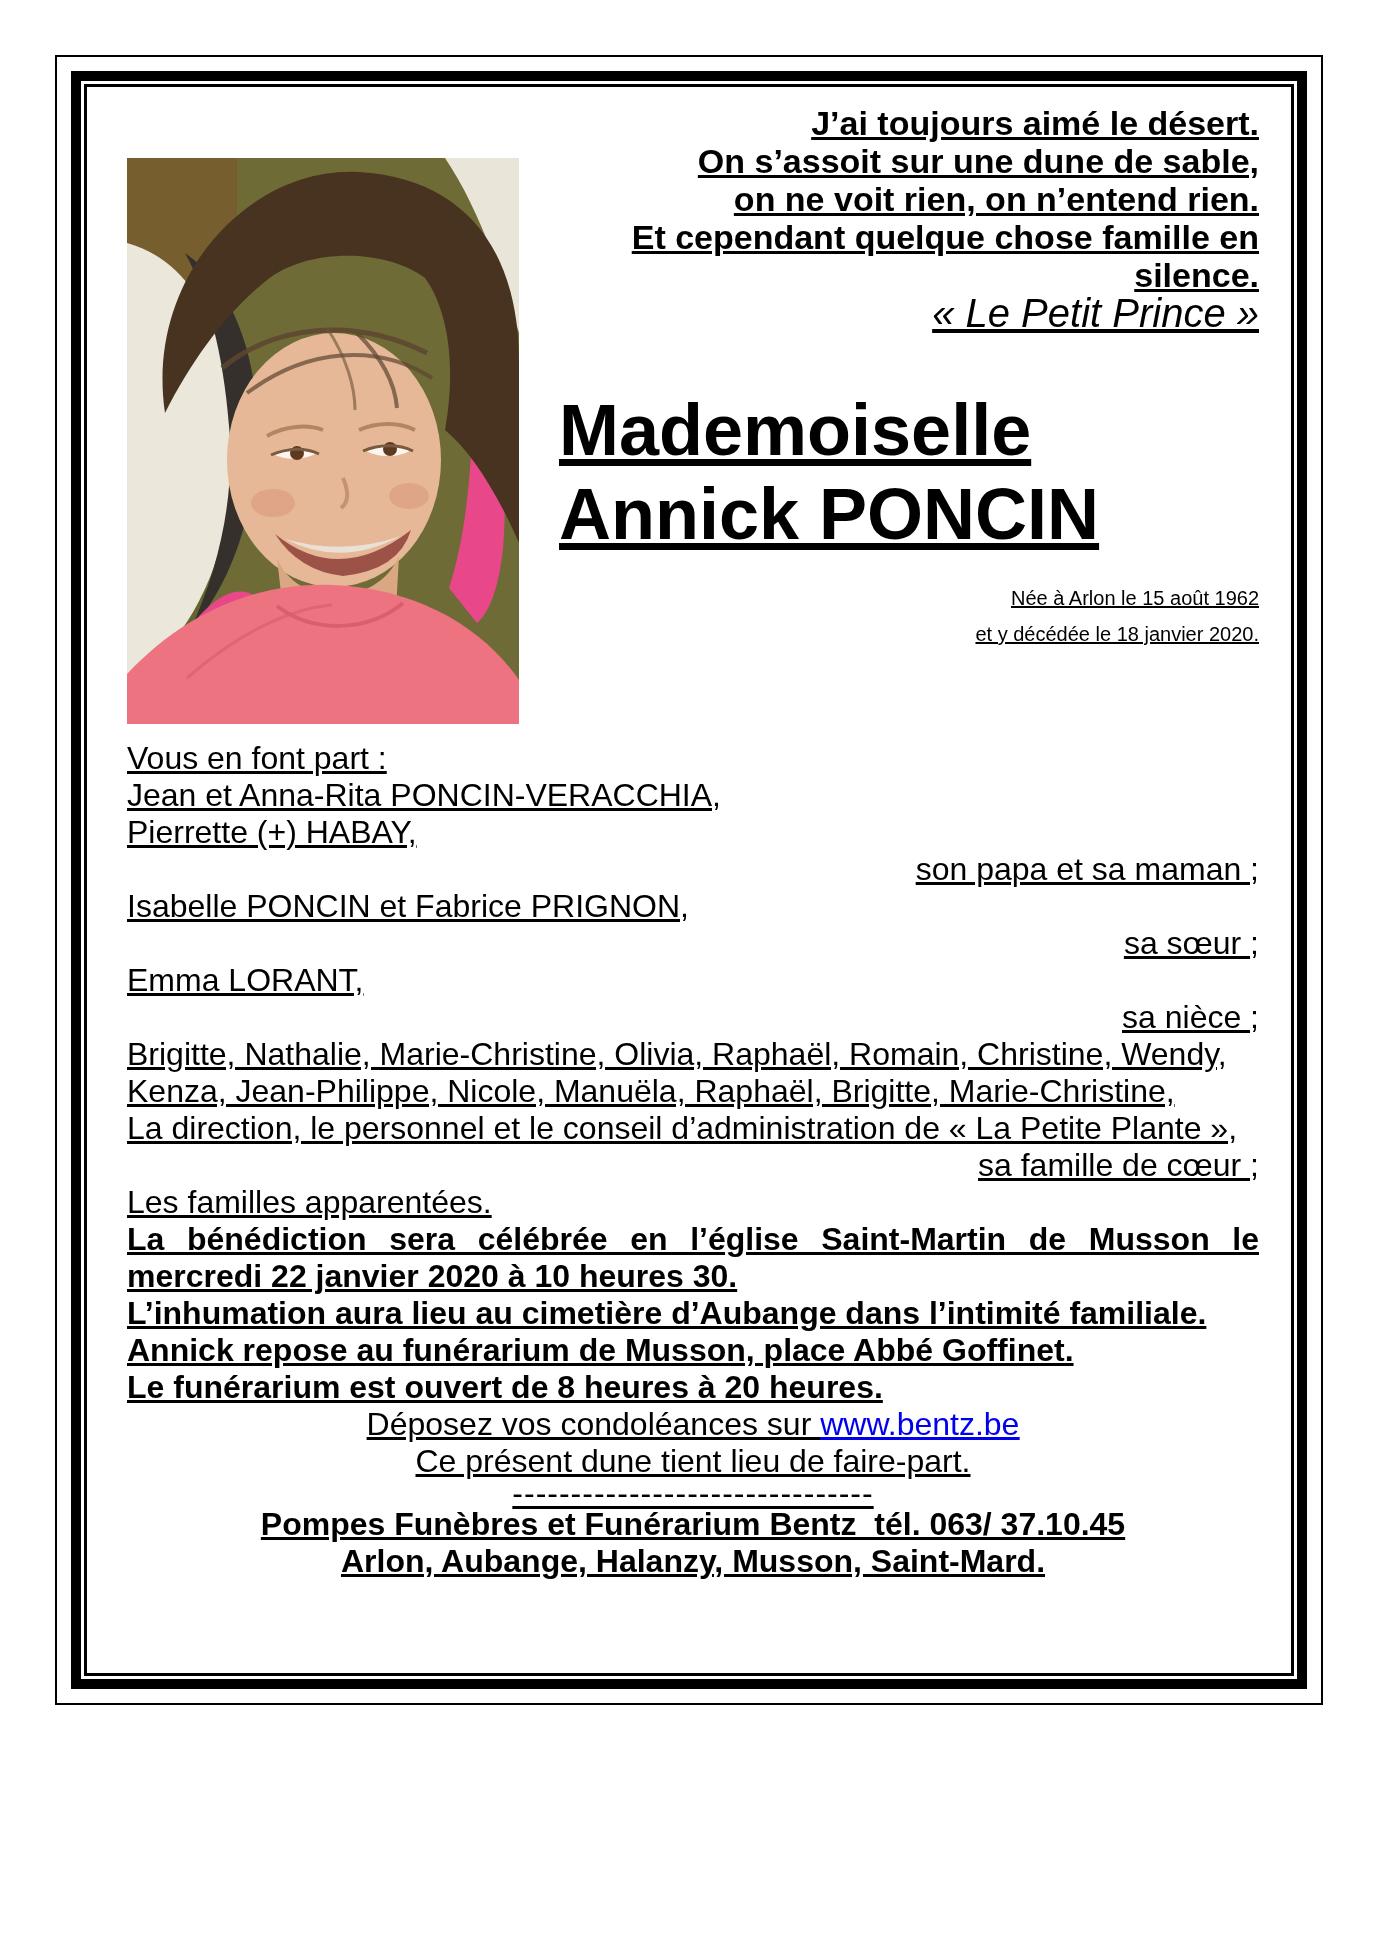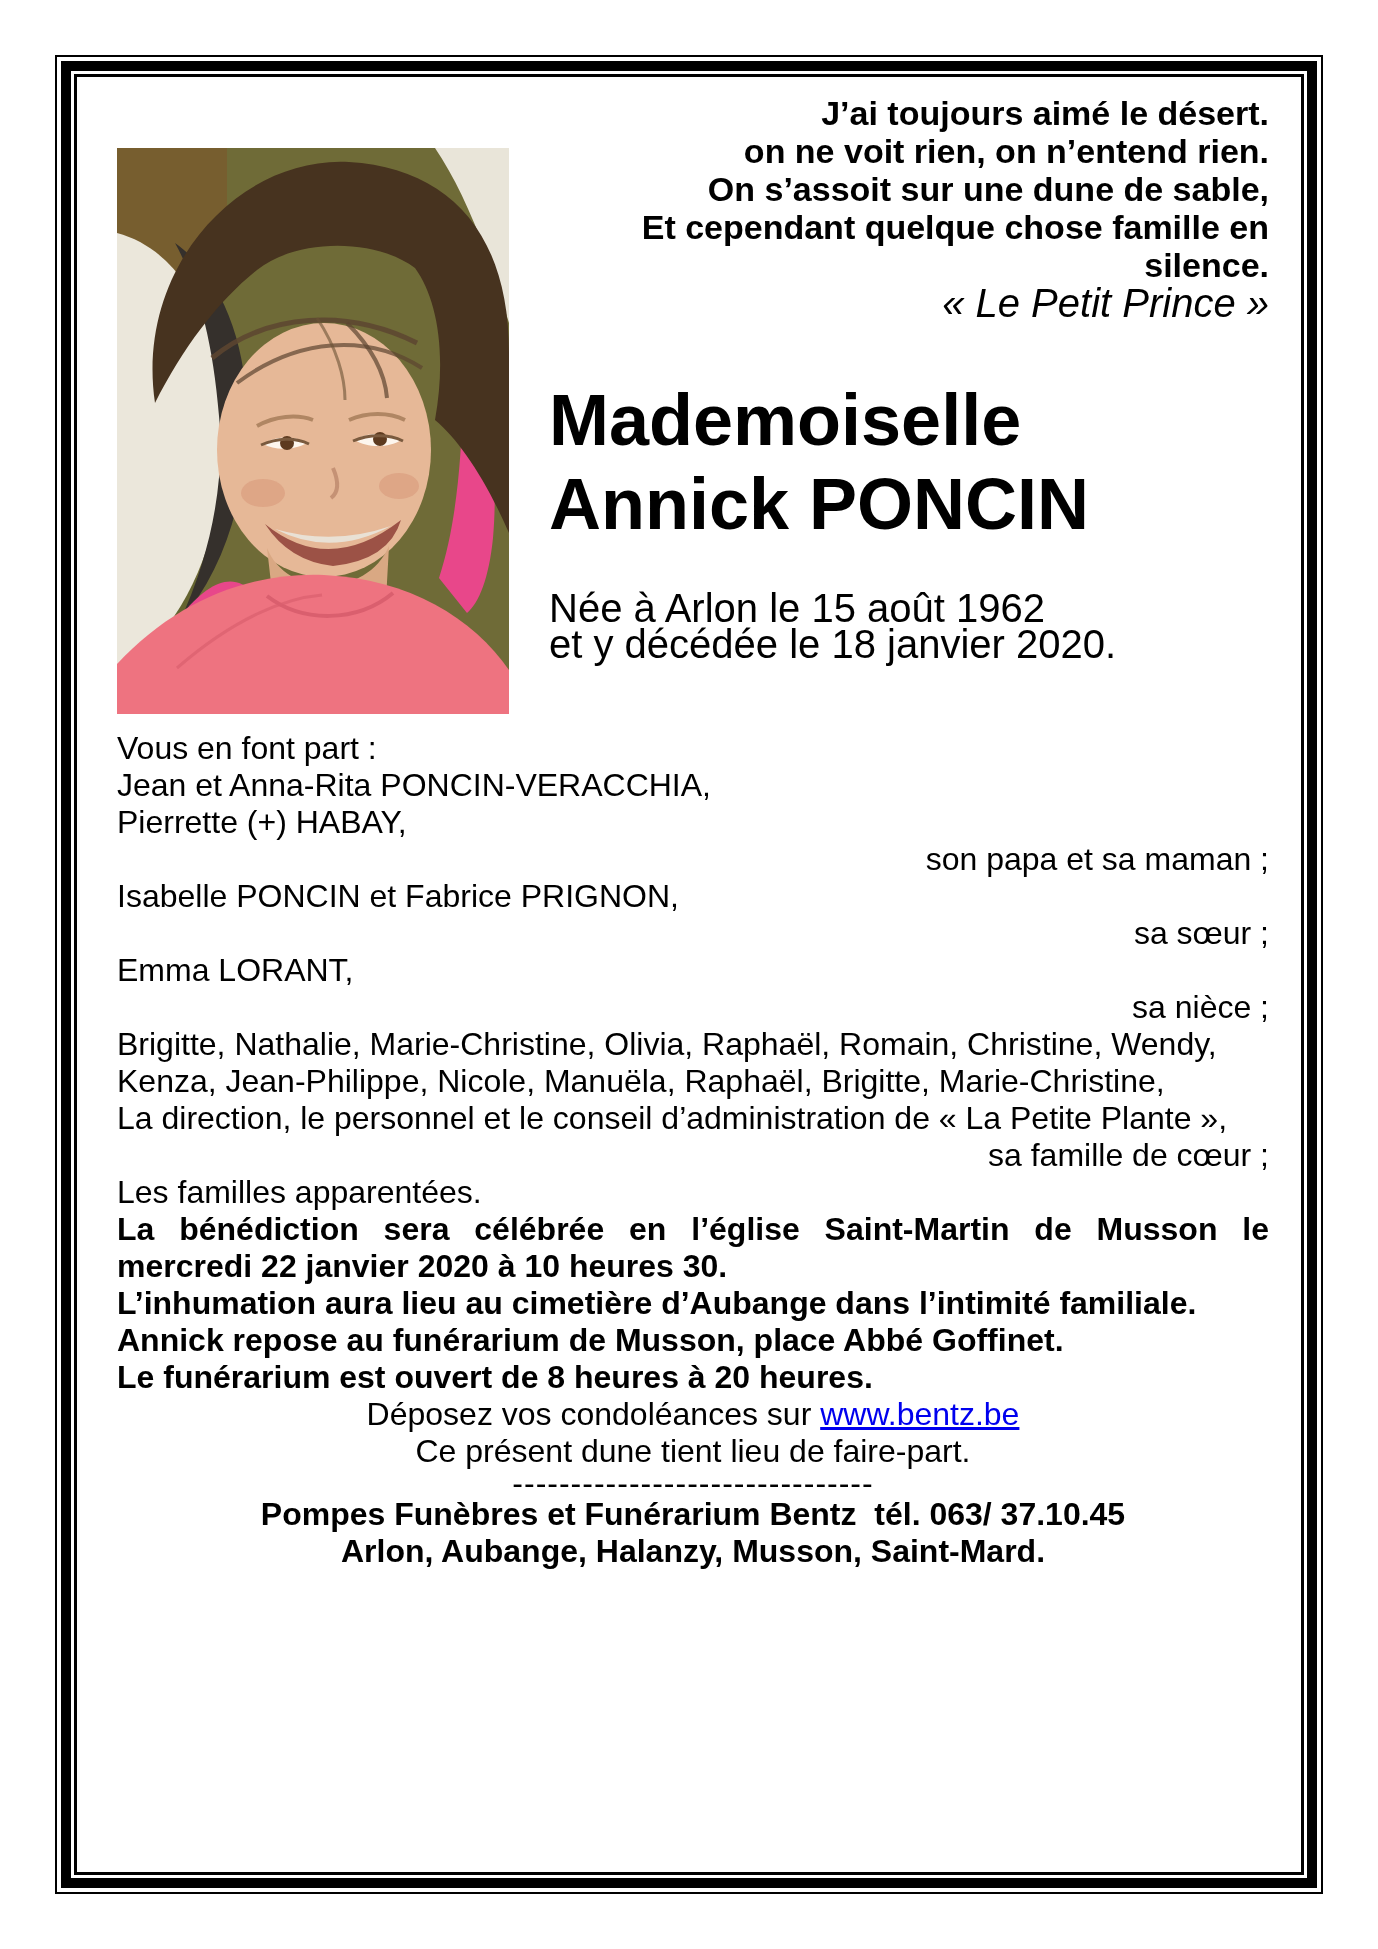--- a/index.html
+++ b/index.html
@@ -8,24 +8,25 @@
     width: 1378px;
     height: 1949px;
     background: #ffffff;
     font-family: "Liberation Sans", sans-serif;
     color: #000000;
   }
   
   .frame-outer {
     position: absolute;
     top: 55px; left: 55px;
-    width: 1268px; height: 1839px;
+    width: 1268px; height: 1650px;
     box-sizing: border-box;
     border: 2px solid #000;
-    padding: 4px;
+    padding: 14px;
+    text-decoration: underline;
   }
   .frame-mid {
     width: 100%; height: 100%;
     box-sizing: border-box;
     border: 10px solid #000;
     padding: 3px;
   }
   .frame-inner {
     width: 100%; height: 100%;
     box-sizing: border-box;
@@ -56,23 +57,23 @@
     text-align: right;
     margin-top: 2px;
   }
   .title {
     margin-top: 58px;
     font-weight: bold;
     font-size: 72px;
     line-height: 84px;
   }
   .dates {
-    margin-top: 44px;
-    text-align: left;
-    font-size: 40px;
+    margin-top: 24px;
+    text-align: right;
+    font-size: 20px;
     line-height: 36px;
   }
 
   .bodytext { font-size: 32px; line-height: 37px; margin-top: 16px; }
   .bodytext div { margin: 0; }
   .rel { text-align: right; }
   .bold { font-weight: bold; }
   .center { text-align: center; }
   .nw { white-space: nowrap; }
   .prewrap { white-space: pre-wrap; }
@@ -147,22 +148,22 @@
 
               <path d="M0,566 L0,516 C58,454 130,424 207,427 C292,431 356,470 392,522 L392,566 Z" fill="#ee7380"></path>
               <path d="M150,448 C185,475 240,475 276,445" stroke="#da5f6e" stroke-width="4" fill="none"></path>
               <path d="M60,520 C120,468 170,450 205,447" stroke="#da5f6e" stroke-width="3" fill="none" opacity="0.7"></path>
             </svg>
           </div>
 
           <div class="right-col">
             <div class="quote">
               <div>J’ai toujours aimé le désert.</div>
+              <div>On s’assoit sur une dune de sable,</div>
               <div>on ne voit rien, on n’entend rien.</div>
-              <div>On s’assoit sur une dune de sable,</div>
               <div>Et cependant quelque chose famille en</div>
               <div>silence.</div>
             </div>
             <div class="quote-attr">« Le Petit Prince »</div>
 
             <div class="title">
               <div>Mademoiselle</div>
               <div>Annick PONCIN</div>
             </div>
 

